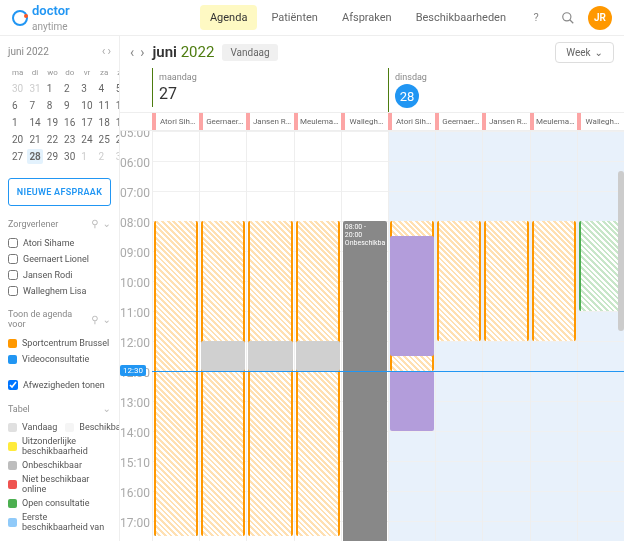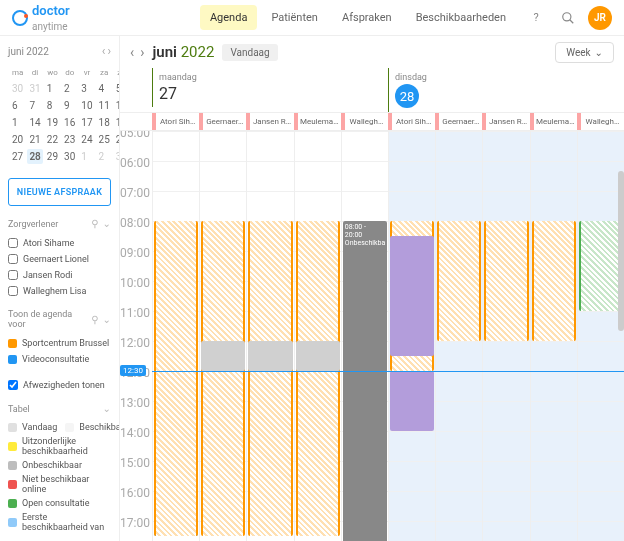--- a/index.html
+++ b/index.html
@@ -319,21 +319,21 @@
             <div class="time-slot">06:00</div>
             <div class="time-slot">07:00</div>
             <div class="time-slot">08:00</div>
             <div class="time-slot">09:00</div>
             <div class="time-slot">10:00</div>
             <div class="time-slot">11:00</div>
             <div class="time-slot">12:00</div>
             <div class="time-slot">12:30</div>
             <div class="time-slot">13:00</div>
             <div class="time-slot">14:00</div>
-            <div class="time-slot">15:00</div>
+            <div class="time-slot">15:10</div>
             <div class="time-slot">16:00</div>
             <div class="time-slot">17:00</div>
           </div>
         <div id="sched-cols" style="flex:1;display:flex;position:relative">
             <div class="sched-col">
               <div class="hour-line"></div>
               <div class="hour-line"></div>
               <div class="hour-line"></div>
               <div class="hour-line"></div>
               <div class="hour-line"></div>

